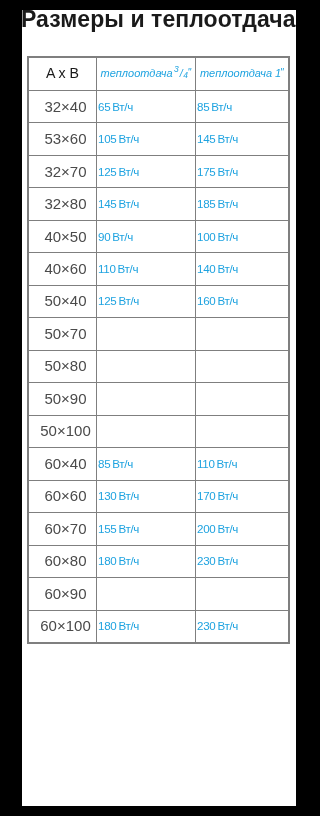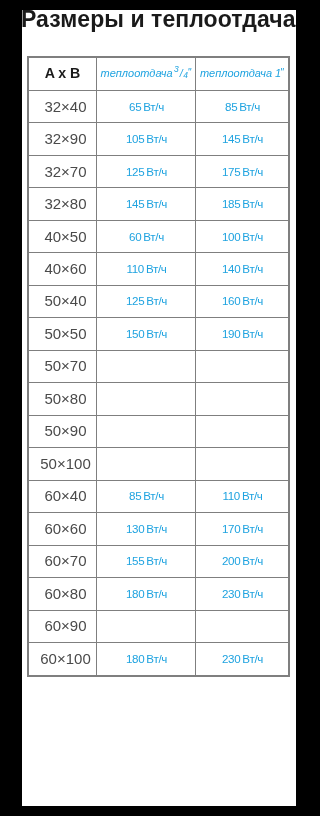--- a/index.html
+++ b/index.html
@@ -6,24 +6,24 @@
   body{width:294px;height:816px;overflow:hidden;font-family:"Liberation Sans",sans-serif;}
   .page{position:absolute;left:22px;top:10px;width:274px;height:796px;background:#fff;overflow:hidden;}
   .title{position:absolute;left:-1px;top:-4px;font-weight:bold;font-size:23px;line-height:26px;color:#1a1a1a;white-space:nowrap;letter-spacing:0.07px;}
   table{position:absolute;left:5px;top:46px;border-collapse:collapse;width:263px;table-layout:fixed;border:2px solid #7f7f7f;}
   td,th{border:1px solid #7f7f7f;padding:0;margin:0;}
   th{height:30.6px;padding-bottom:1.4px;}
   td{height:31.2px;padding-bottom:0.3px;}
   .c1{width:67px;}
   .c2{width:98px;}
   .c3{width:92px;}
-  .hdr-ab{font-weight:bold;font-size:14.2px;color:#1a1a1a;line-height:28.6px;}
+  .hdr-ab{font-weight:normal;font-size:14.2px;color:#1a1a1a;line-height:28.6px;}
   .hdr-t{font-size:11px;color:#1fa3e0;text-align:center;font-weight:normal;line-height:28.6px;white-space:nowrap;font-style:italic;}
   .dim{padding-left:6px;font-size:15px;color:#4a4a4a;text-align:center;line-height:30px;}
-  .val{padding-left:1px;word-spacing:-0.9px;letter-spacing:-0.32px;font-size:11.6px;color:#1fa3e0;text-align:center;line-height:30px;}
+  .val{padding-left:1px;word-spacing:-0.9px;letter-spacing:-0.32px;font-size:11.6px;color:#1fa3e0;text-align:left;line-height:30px;}
   .frac{display:inline-block;width:13px;height:12px;line-height:0;position:relative;vertical-align:-1.5px;}
   .frac sup,.frac sub,.frac .fsl{position:absolute;line-height:1;font-size:8.5px;}
   .frac sup{top:-1.7px;left:-1.7px;}
   .frac .fsl{left:4.2px;top:1.4px;font-size:10.5px;}
   .frac sub{left:7.6px;top:4.7px;}
   .inch{font-size:10px;position:relative;top:-1.3px;left:-1.2px;letter-spacing:-0.7px;display:inline-block;line-height:0;height:0;overflow:visible;}
 </style>
 </head>
 <body>
 
@@ -35,53 +35,48 @@
           <th class="c1 hdr-ab">A x B</th>
           <th class="c2 hdr-t"><span>теплоотдача</span> <span class="frac"><sup>3</sup><span class="fsl">/</span><sub>4</sub></span><span class="inch">"</span></th>
           <th class="c3 hdr-t"><span>теплоотдача 1</span><span class="inch">"</span></th>
         </tr>
         <tr>
           <td class="c1 dim">32×40</td>
           <td class="c2 val">65 Вт/ч</td>
           <td class="c3 val">85 Вт/ч</td>
         </tr>
         <tr>
-          <td class="c1 dim">32×90</td>
+          <td class="c1 dim">53×60</td>
           <td class="c2 val">105 Вт/ч</td>
           <td class="c3 val">145 Вт/ч</td>
         </tr>
         <tr>
           <td class="c1 dim">32×70</td>
           <td class="c2 val">125 Вт/ч</td>
           <td class="c3 val">175 Вт/ч</td>
         </tr>
         <tr>
           <td class="c1 dim">32×80</td>
           <td class="c2 val">145 Вт/ч</td>
           <td class="c3 val">185 Вт/ч</td>
         </tr>
         <tr>
           <td class="c1 dim">40×50</td>
-          <td class="c2 val">60 Вт/ч</td>
+          <td class="c2 val">90 Вт/ч</td>
           <td class="c3 val">100 Вт/ч</td>
         </tr>
         <tr>
           <td class="c1 dim">40×60</td>
           <td class="c2 val">110 Вт/ч</td>
           <td class="c3 val">140 Вт/ч</td>
         </tr>
         <tr>
           <td class="c1 dim">50×40</td>
           <td class="c2 val">125 Вт/ч</td>
           <td class="c3 val">160 Вт/ч</td>
-        </tr>
-        <tr>
-          <td class="c1 dim">50×50</td>
-          <td class="c2 val">150 Вт/ч</td>
-          <td class="c3 val">190 Вт/ч</td>
         </tr>
         <tr>
           <td class="c1 dim">50×70</td>
           <td class="c2 val"></td>
           <td class="c3 val"></td>
         </tr>
         <tr>
           <td class="c1 dim">50×80</td>
           <td class="c2 val"></td>
           <td class="c3 val"></td>

